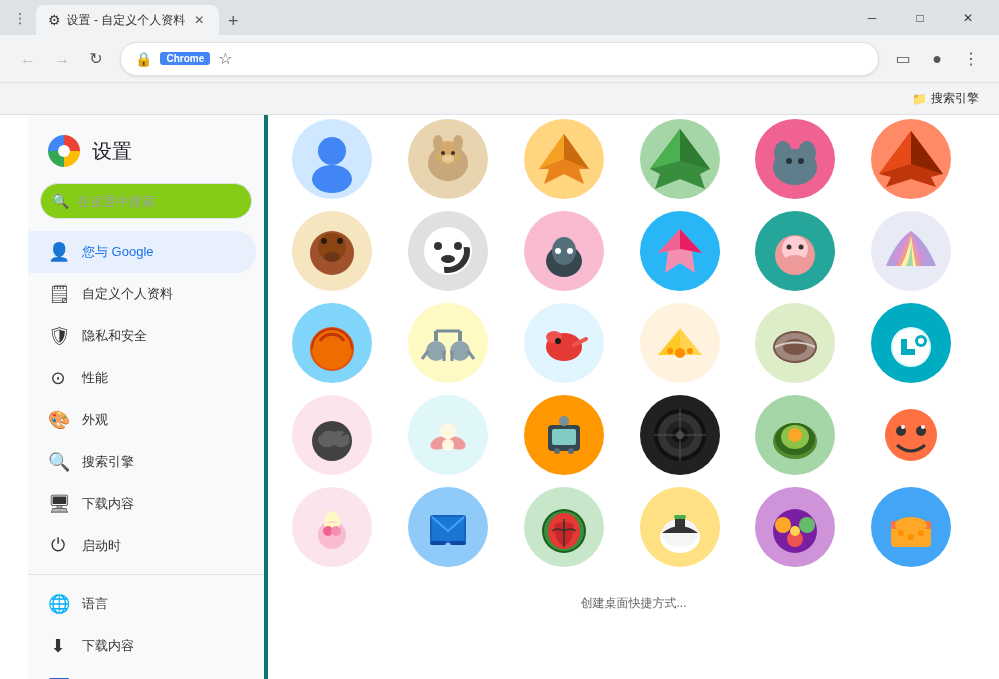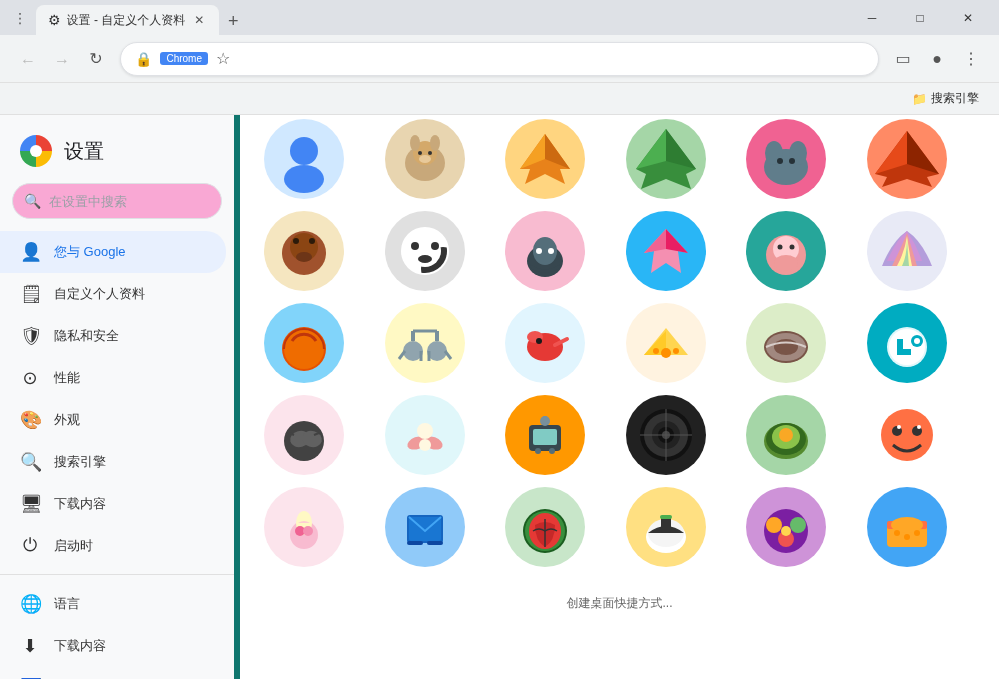--- a/index.html
+++ b/index.html
@@ -109,21 +109,21 @@
       align-items: center;
       padding: 0 14px;
       gap: 8px;
       box-shadow: 0 1px 3px rgba(0,0,0,0.1);
     }
     .omnibox-icon { font-size: 14px; color: #4285f4; }
     .omnibox-badge {
       background: #4285f4;
       color: white;
       font-size: 10px;
-      font-weight: normal;
+      font-weight: bold;
       padding: 1px 6px;
       border-radius: 3px;
       cursor: pointer;
     }
     .omnibox-url { flex: 1; font-size: 13px; color: #333; }
     .omnibox-star { font-size: 16px; color: #555; cursor: pointer; }
     .addr-right { display: flex; gap: 2px; }
 
     
     .bookmarks-bar {
@@ -149,23 +149,24 @@
       display: flex;
       height: calc(679px - 35px - 48px - 32px);
       background: white;
     }
 
     
     .sidebar {
       width: 240px;
       min-width: 240px;
       background: #f8f9fa;
-      border-right: 6px solid #0f766e;
+      border-right: 4px solid #0f766e;
       overflow-y: auto;
       padding: 8px 0;
+      margin-left: 28px;
     }
     .sidebar-header {
       display: flex;
       align-items: center;
       gap: 12px;
       padding: 12px 20px 16px;
     }
     .chrome-logo {
       width: 32px; height: 32px;
       border-radius: 50%;
@@ -185,21 +186,21 @@
       margin: 0 12px 12px;
       position: relative;
     }
     .search-input {
       width: 100%;
       height: 36px;
       border-radius: 20px;
       border: 1px solid #dfe1e5;
       padding: 0 14px 0 36px;
       font-size: 13px;
-      background: #f9a8d4;
+      background: #84cc16;
       color: #333;
       outline: none;
     }
     .search-input::placeholder { color: #9aa0a6; }
     .search-icon-wrap {
       position: absolute;
       left: 12px; top: 50%;
       transform: translateY(-50%);
       color: #9aa0a6;
       font-size: 14px;

